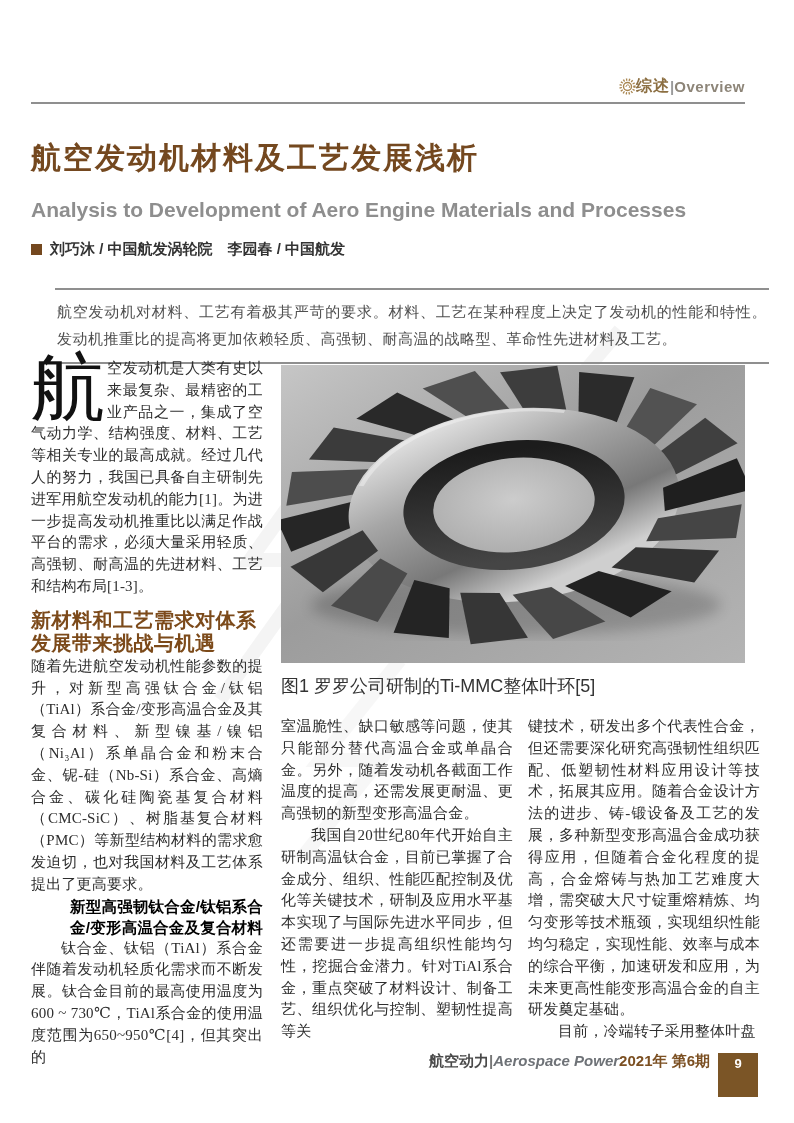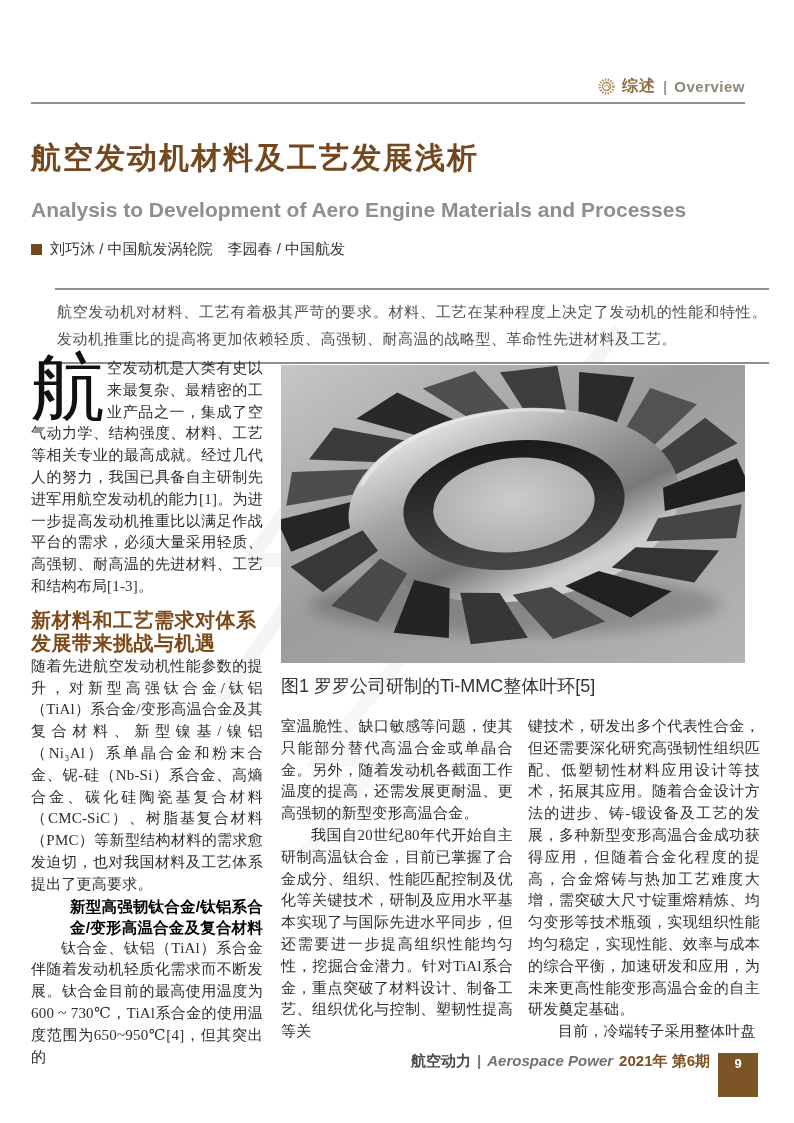--- a/index.html
+++ b/index.html
@@ -2,29 +2,29 @@
 <html><head>
 <meta charset="utf-8">
 <style>
   html,body{margin:0;padding:0;background:#e9e9e9;}
   .page{
     position:relative;width:794px;height:1123px;margin:0 auto;
     background:#ffffff;overflow:hidden;
     font-family:"Liberation Sans","DejaVu Sans",sans-serif;
   }
   
-  .hdr{position:absolute;top:76px;right:49px;display:flex;align-items:center;gap:7px;}
+  .hdr{position:absolute;top:76px;right:49px;display:flex;align-items:center;}
   .hdr .cn{font-size:16px;font-weight:bold;color:#8c6f42;letter-spacing:1px;}
   .hdr .bar{color:#9a9a9a;font-weight:bold;font-size:15px;}
   .hdr .en{font-size:15px;font-weight:bold;color:#8d8578;letter-spacing:0.5px;}
   .hdr-rule{position:absolute;top:102px;left:31px;width:714px;height:2px;background:#8f8f8f;}
   
   .title{position:absolute;top:138px;left:31px;width:714px;font-size:30px;font-weight:bold;color:#74481f;letter-spacing:2px;}
   .title-en{position:absolute;top:198px;left:31px;width:714px;font-size:21px;font-weight:bold;color:#8e8e8e;}
-  .authors{position:absolute;top:240px;left:31px;width:714px;font-size:15px;font-weight:normal;color:#333;display:flex;align-items:center;gap:8px;}
+  .authors{position:absolute;top:240px;left:31px;width:714px;font-size:15px;font-weight:bold;color:#333;display:flex;align-items:center;gap:8px;}
   .authors .sq{width:11px;height:11px;background:#74481f;flex:none;}
   
   .abstract{
     position:absolute;top:288px;left:31px;width:714px;
     border-top:2px solid #8f8f8f;border-bottom:2px solid #8f8f8f;
     padding:8px 2px 10px;box-sizing:border-box;
     font-size:15px;line-height:27px;color:#4f4f4f;text-align:justify;letter-spacing:0.5px;margin-left:24px;
   }
   
   .col{
@@ -45,21 +45,21 @@
   }
   .sec-h{font-family:"Liberation Sans","DejaVu Sans",sans-serif;font-weight:bold;color:#7c4a1a;font-size:20px;line-height:23px;margin:11px 0 1px;text-align:left;letter-spacing:0.5px;}
   .sub-h{font-family:"Liberation Sans","DejaVu Sans",sans-serif;font-weight:bold;color:#000000;font-size:15.5px;line-height:21px;margin:7px 0 3px;text-indent:2em;text-align:right;}
   
   .figure{position:absolute;left:281px;top:365px;width:464px;height:298px;}
   .figure svg{display:block;}
   .fig-cap{position:absolute;left:281px;top:674px;width:464px;text-align:left;font-size:18px;font-weight:normal;color:#333;}
   
   .wm{position:absolute;left:0;top:0;width:794px;height:1123px;pointer-events:none;}
   
-  .footer{position:absolute;top:1052px;right:84px;font-size:15px;display:flex;align-items:baseline;gap:6px;}
+  .footer{position:absolute;top:1052px;right:84px;font-size:15px;display:flex;align-items:baseline;gap:0;}
   .footer .jcn{font-weight:bold;color:#4a4a4a;}
   .footer .jbar{color:#777;font-weight:bold;}
   .footer .jen{font-weight:bold;font-style:italic;color:#6e7277;}
   .footer .iss{font-weight:bold;color:#7b4f21;margin-left:0;}
   .pagebox{
     position:absolute;top:1053px;right:36px;width:40px;height:44px;
     background:#7b5526;color:#fff;font-size:13px;font-weight:bold;
     text-align:center;padding-top:3px;box-sizing:border-box;
   }
 </style>

